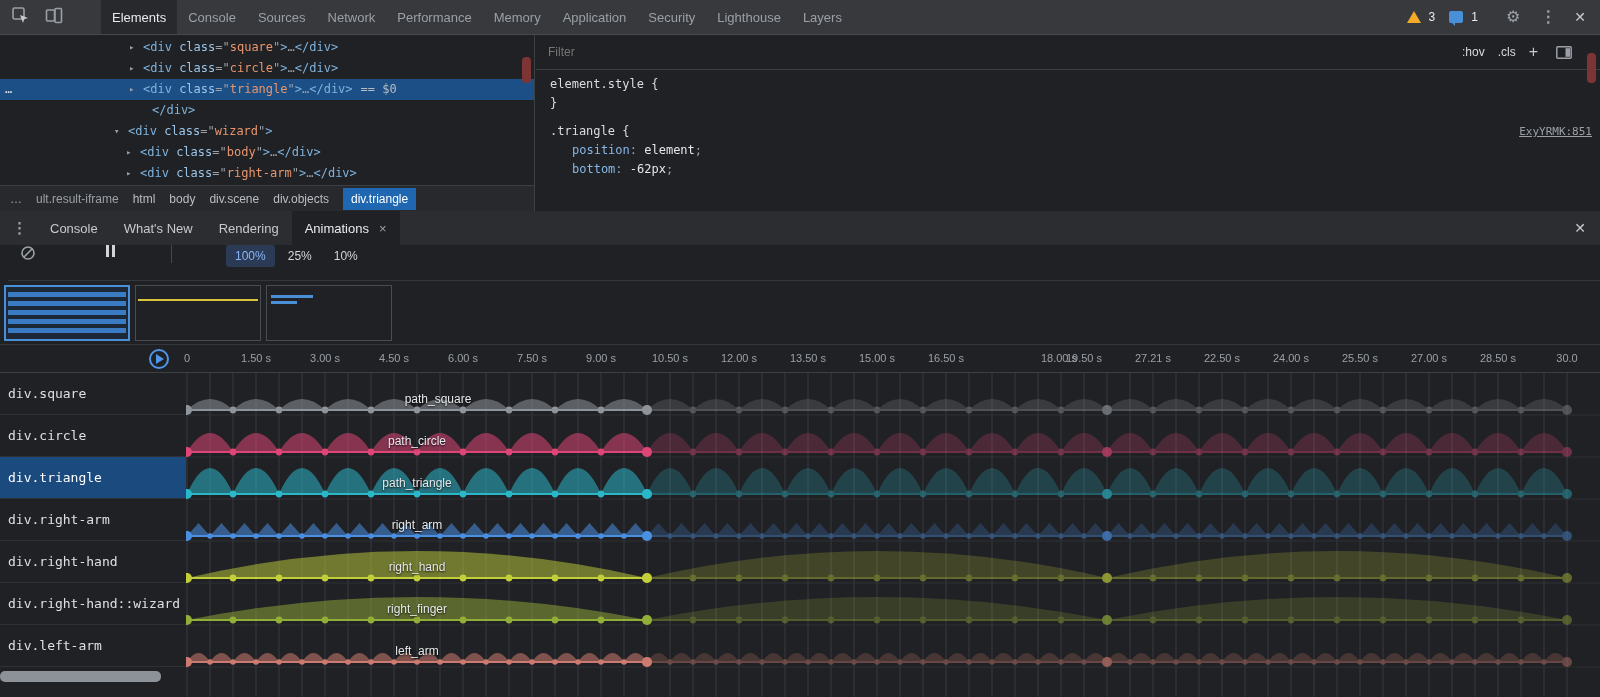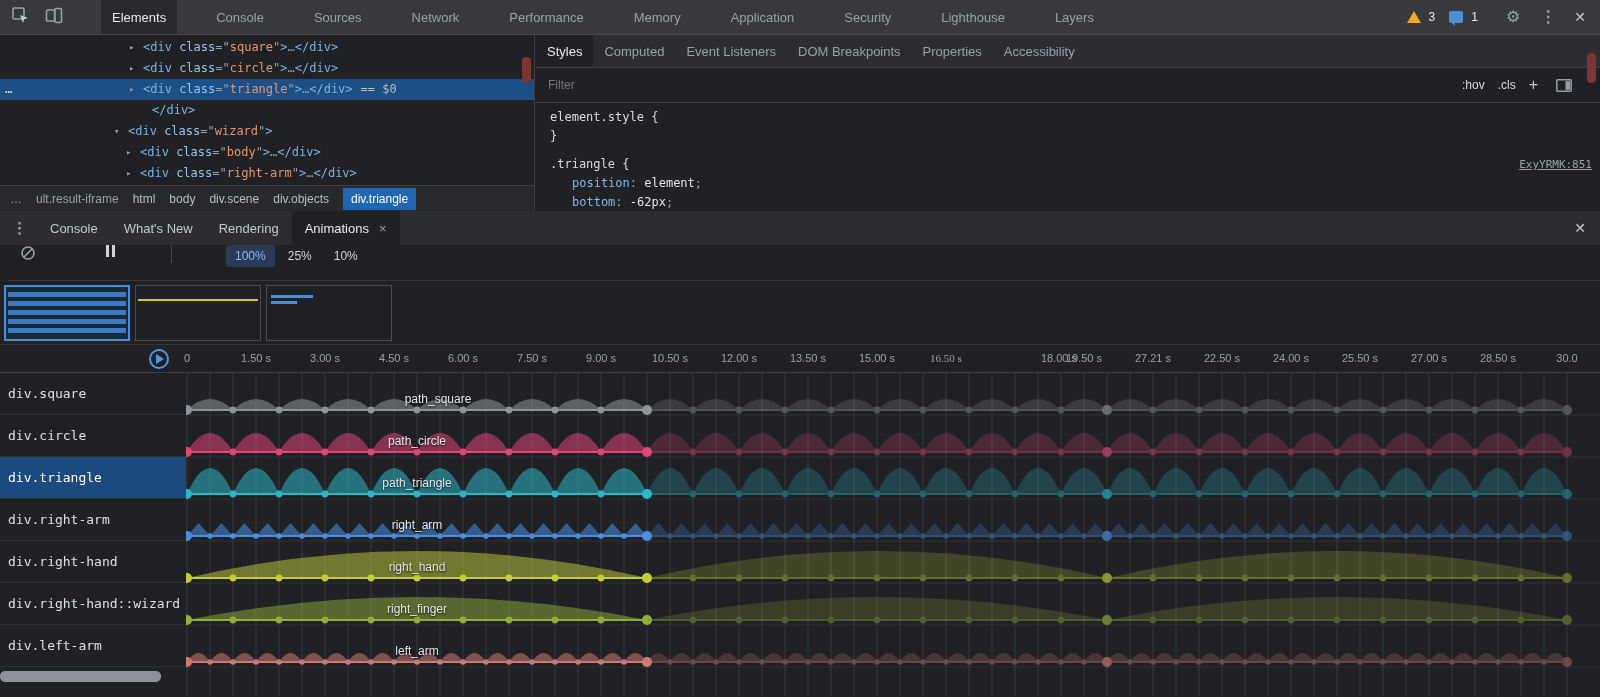--- a/index.html
+++ b/index.html
@@ -4,21 +4,21 @@
 <style>
   *{margin:0;padding:0;box-sizing:border-box;}
   html,body{background:#000;}
   .devtools{position:relative;width:1600px;height:697px;background:#202124;overflow:hidden;
     font-family:"Liberation Sans",sans-serif;color:#e8eaed;}
 
   
   .topbar{position:absolute;left:0;top:0;width:100%;height:35px;background:#37393d;
     border-bottom:1px solid #47494d;display:flex;align-items:center;}
   .tb-icons{display:flex;align-items:center;gap:16px;padding:0 12px;}
-  .main-tabs{display:flex;height:100%;margin-left:26px;gap:28px;}
+  .main-tabs{display:flex;height:100%;margin-left:26px;}
   .main-tab{display:flex;align-items:center;padding:0 11px;font-size:13px;color:#9aa0a6;}
   .main-tab.sel{color:#e8eaed;background:#28292c;}
   .topbar-right{margin-left:auto;display:flex;align-items:center;gap:8px;padding-right:14px;}
   .warn-tri{width:0;height:0;border-left:7px solid transparent;border-right:7px solid transparent;
     border-bottom:12px solid #f2ab26;}
   .badge-count{font-size:12px;color:#e8eaed;margin-right:6px;}
   .issues-ic{width:14px;height:12px;background:#4a90d9;border-radius:2px;position:relative;}
   .issues-ic::after{content:"";position:absolute;left:2px;bottom:-3px;border-left:4px solid transparent;
     border-top:4px solid #4a90d9;}
   .gear,.kebab,.close-x{color:#9aa0a6;font-size:16px;line-height:1;}
@@ -165,28 +165,20 @@
         <span class="crumb">ult.result-iframe</span>
         <span class="crumb el">html</span>
         <span class="crumb el">body</span>
         <span class="crumb el">div.scene</span>
         <span class="crumb el">div.objects</span>
         <span class="crumb el sel">div.triangle</span>
       </div>
   </div>
 
   <div class="styles">
-    <div class="stabs" id="style-tabs">
-        <span class="stab sel">Styles</span>
-        <span class="stab">Computed</span>
-        <span class="stab">Event Listeners</span>
-        <span class="stab">DOM Breakpoints</span>
-        <span class="stab">Properties</span>
-        <span class="stab">Accessibility</span>
-      </div>
     <div class="filter-row">
       <input class="filter-input" placeholder="Filter" style="">
       <div class="filter-right">
         <span>:hov</span>
         <span>.cls</span>
         <span class="plus-icon">+</span>
       </div>
       <span class="dock-icon">
         <svg width="16" height="13" viewBox="0 0 16 13">
             <rect x="0.8" y="0.8" width="14.4" height="11.4" rx="1" fill="none" stroke="#9aa0a6" stroke-width="1.5"></rect>
@@ -261,21 +253,21 @@
       <span class="tick" style="left: 256px;">1.50 s</span>
       <span class="tick" style="left: 325px;">3.00 s</span>
       <span class="tick" style="left: 394px;">4.50 s</span>
       <span class="tick" style="left: 463px;">6.00 s</span>
       <span class="tick" style="left: 532px;">7.50 s</span>
       <span class="tick" style="left: 601px;">9.00 s</span>
       <span class="tick" style="left: 670px;">10.50 s</span>
       <span class="tick" style="left: 739px;">12.00 s</span>
       <span class="tick" style="left: 808px;">13.50 s</span>
       <span class="tick" style="left: 877px;">15.00 s</span>
-      <span class="tick" style="left: 946px; font-family: Liberation Serif, serif;">16.50 s</span>
+      <span class="tick" style="left: 946px;">16.50 s</span>
       <span class="tick" style="left: 1015px; margin-left: 44px;">18.00 s</span>
       <span class="tick" style="left: 1084px;">19.50 s</span>
       <span class="tick" style="left: 1153px;">27.21 s</span>
       <span class="tick" style="left: 1222px;">22.50 s</span>
       <span class="tick" style="left: 1291px;">24.00 s</span>
       <span class="tick" style="left: 1360px;">25.50 s</span>
       <span class="tick" style="left: 1429px;">27.00 s</span>
       <span class="tick" style="left: 1498px;">28.50 s</span>
       <span class="tick" style="left: 1567px;">30.0</span>
     </div>

